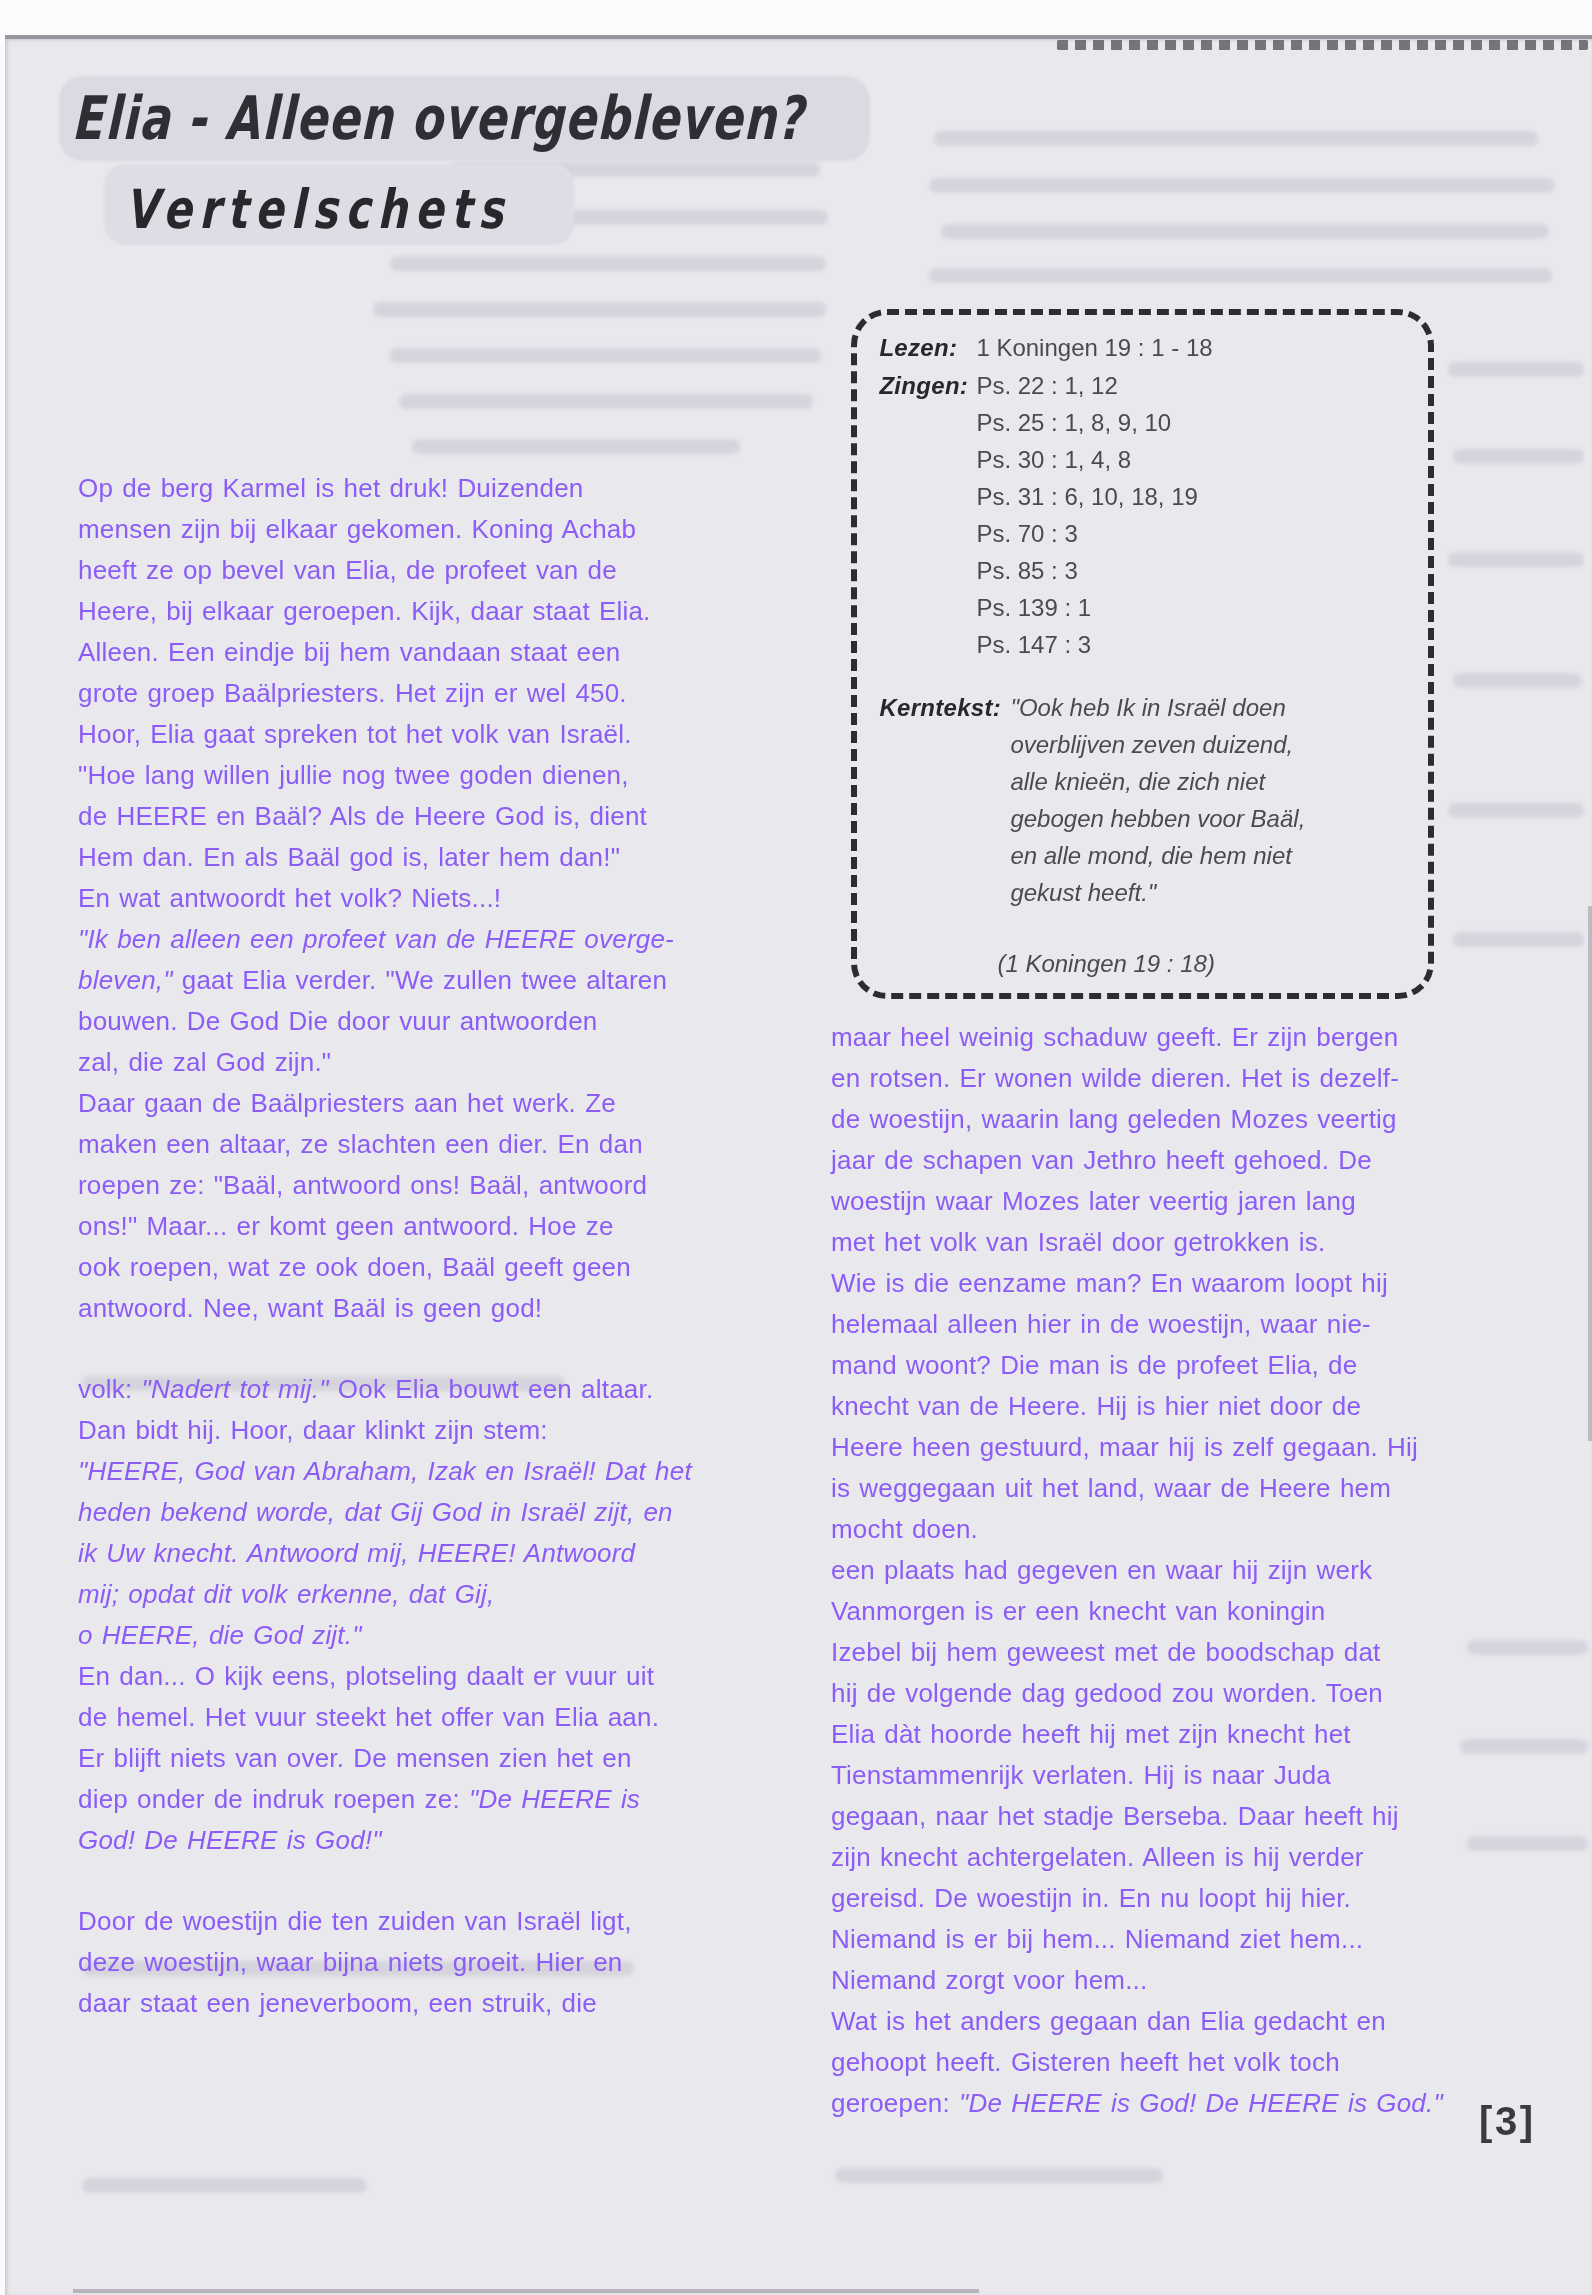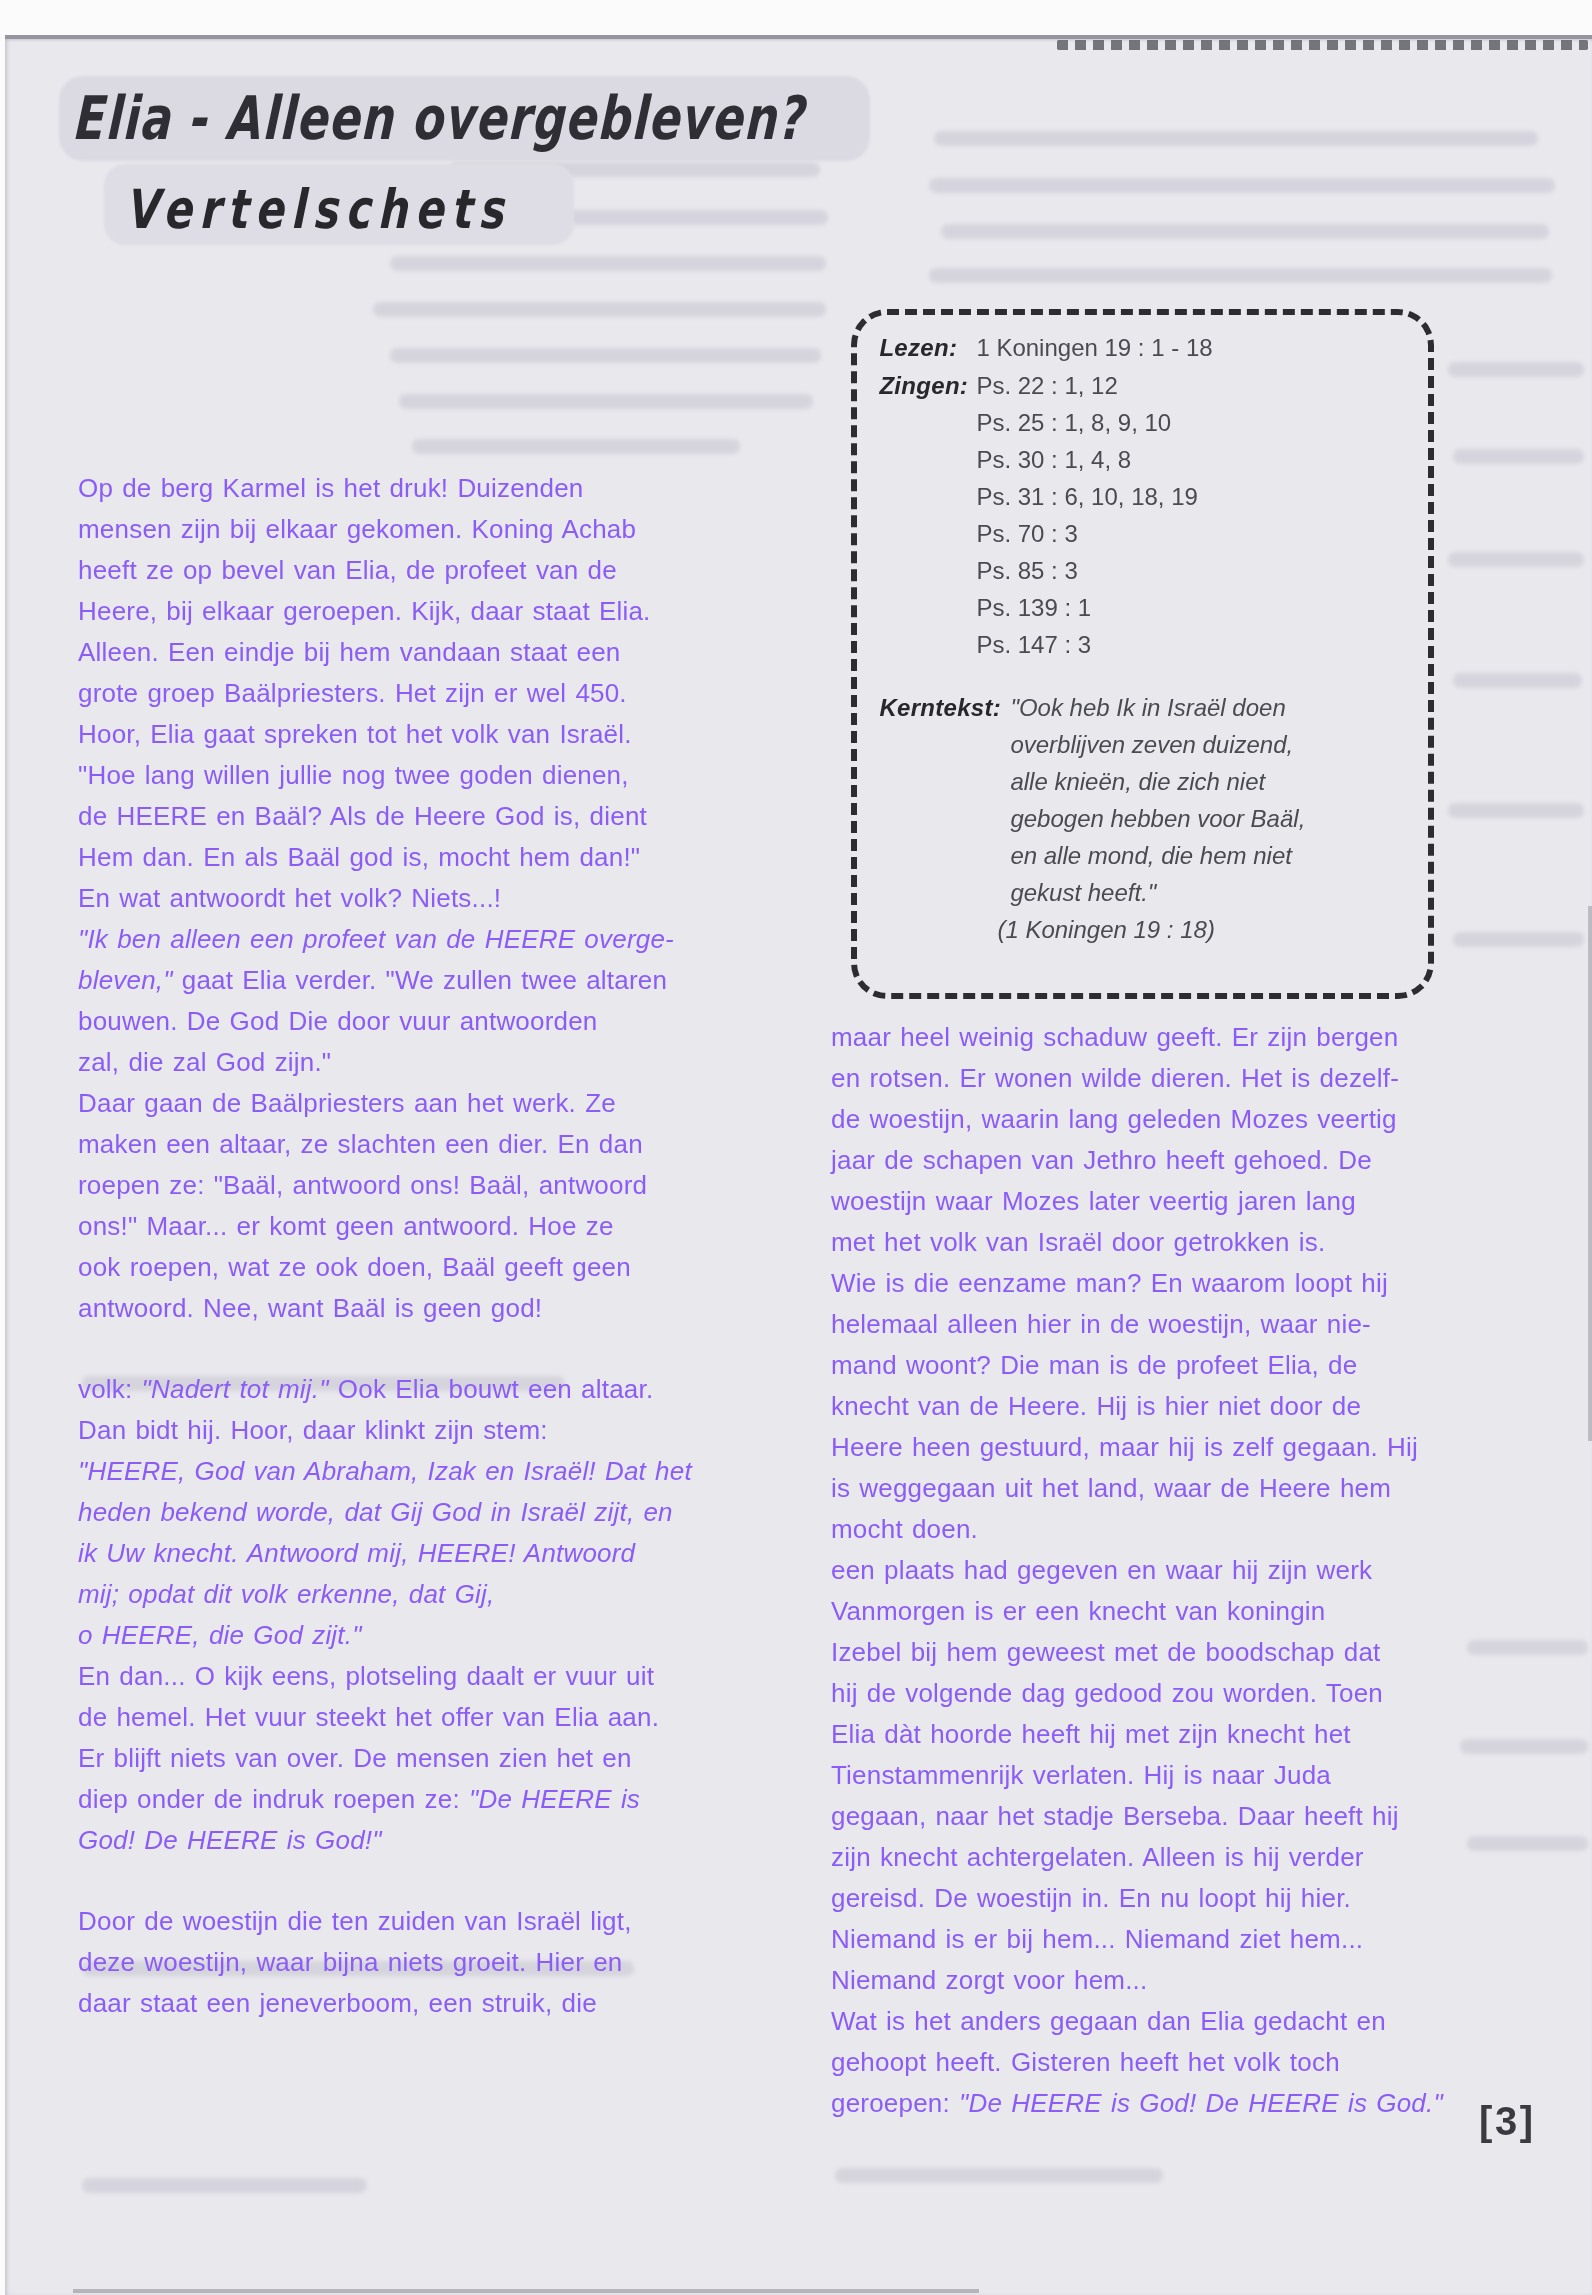--- a/index.html
+++ b/index.html
@@ -79,21 +79,21 @@
     flex:0 0 97px;
     font-weight:700; font-style:italic; color:#27272c;
     line-height:38px; letter-spacing:0.3px;
   }
   .ib-label-wide { flex-basis:131px; }
   .ib-value { line-height:38px; }
   .ib-listcol .list-line { line-height:37px; }
   .kerntekst { margin-top:26px; }
   .kt-quote { font-style:italic; color:#4a4a52; }
   .kt-quote .list-line { line-height:37px; }
-  .kt-ref { font-style:italic; line-height:37px; margin-left:-13px; }
+  .kt-ref { font-style:italic; line-height:37px; margin-left:-13px;margin-top:34px; }
   
   .page-number {
     position:absolute; left:1479px; top:2099px;
     font-weight:700; font-size:40px; color:#3a3a40; letter-spacing:2.6px;
   }
   
   .ghost {
     position:absolute; height:14.7px; border-radius:7px;
     background:#b7b5c2; opacity:.38; filter:blur(2.2px);
   }
@@ -175,21 +175,21 @@
     <div class="para">
       <div class="tline"><span>Op de berg Karmel is het druk! Duizenden</span></div>
       <div class="tline"><span>mensen zijn bij elkaar gekomen. Koning Achab</span></div>
       <div class="tline"><span>heeft ze op bevel van Elia, de profeet van de</span></div>
       <div class="tline"><span>Heere, bij elkaar geroepen. Kijk, daar staat Elia.</span></div>
       <div class="tline"><span>Alleen. Een eindje bij hem vandaan staat een</span></div>
       <div class="tline"><span>grote groep Baälpriesters. Het zijn er wel 450.</span></div>
       <div class="tline"><span>Hoor, Elia gaat spreken tot het volk van Israël.</span></div>
       <div class="tline"><span>"Hoe lang willen jullie nog twee goden dienen,</span></div>
       <div class="tline"><span>de HEERE en Baäl? Als de Heere God is, dient</span></div>
-      <div class="tline"><span>Hem dan. En als Baäl god is, mocht hem dan!"</span></div>
+      <div class="tline"><span>Hem dan. En als Baäl god is, later hem dan!"</span></div>
       <div class="tline"><span>En wat antwoordt het volk? Niets...!</span></div>
       <div class="tline"><em>"Ik ben alleen een profeet van de HEERE overge-</em></div>
       <div class="tline"><em>bleven," </em><span>gaat Elia verder. "We zullen twee altaren</span></div>
       <div class="tline"><span>bouwen. De God Die door vuur antwoorden</span></div>
       <div class="tline"><span>zal, die zal God zijn."</span></div>
       <div class="tline"><span>Daar gaan de Baälpriesters aan het werk. Ze</span></div>
       <div class="tline"><span>maken een altaar, ze slachten een dier. En dan</span></div>
       <div class="tline"><span>roepen ze: "Baäl, antwoord ons! Baäl, antwoord</span></div>
       <div class="tline"><span>ons!" Maar... er komt geen antwoord. Hoe ze</span></div>
       <div class="tline"><span>ook roepen, wat ze ook doen, Baäl geeft geen</span></div>

